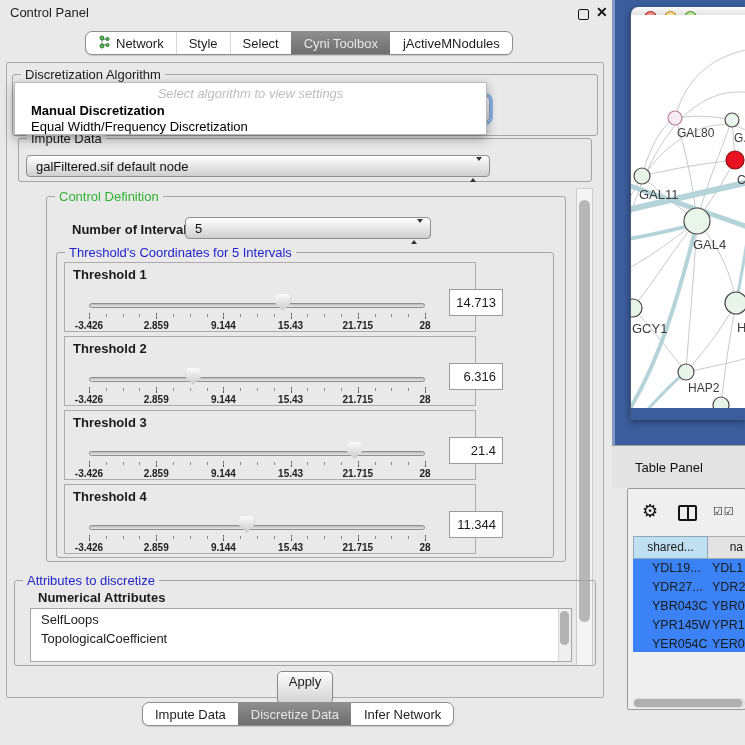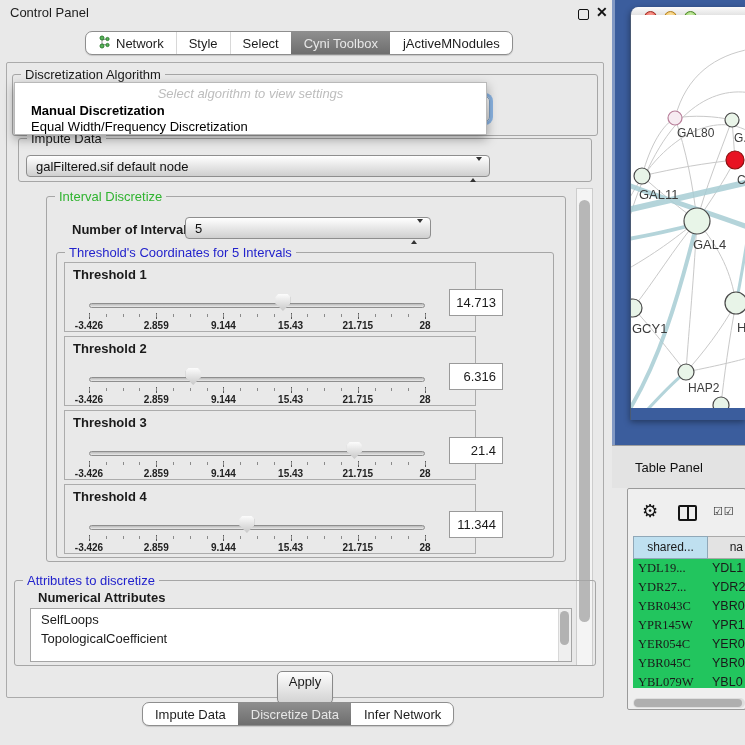--- a/index.html
+++ b/index.html
@@ -90,26 +90,26 @@
   #light-green { left:53px; background:radial-gradient(circle at 50% 30%,#C2E8A0 0 20%,#7CC04B 65%,#4C8527 100%); border:.5px solid #4C8527; }
   #net-canvas { position:absolute; left:0; top:8px; width:115px; height:393px; background:#FFF; }
 
   #tablepanel-strip { left:612px; top:445px; width:133px; height:43px; background:#E3E3E3; border-top:1px solid #9F9F9F; }
   #tablepanel-title { left:635px; top:460px; font-size:13px; color:#111; }
   #table-panel { left:627px; top:488px; width:119px; height:222px; background:#EFEFEF; border:1px solid #9A9A9A; border-radius:2px; }
   #gear-icon { position:absolute; left:14px; top:13px; font-size:18px; color:#141414; line-height:18px; }
   #split-icon { position:absolute; left:50px; top:16px; width:19px; height:16px; border:2px solid #141414; border-radius:2px; }
   #split-icon:after { content:""; position:absolute; left:6.5px; top:0; width:2px; height:12px; background:#141414; }
   #checks-icon { position:absolute; left:85px; top:16px; font-size:11px; letter-spacing:1px; color:#222; }
-  #mini-table { position:absolute; left:5px; top:47px; width:112px; height:152px; background:#22c55e; overflow:hidden; }
+  #mini-table { position:absolute; left:5px; top:47px; width:112px; height:116px; background:#3b82f6; overflow:hidden; }
   #mt-header { display:flex; height:23px; }
   #mt-header .hc1 { width:75px; background:#BFE0F0; border:1px solid #90A8B8; font-size:12px; text-align:center; line-height:21px; }
   #mt-header .hc2 { flex:1; background:#E3E3E3; border-top:1px solid #AAA; border-bottom:1px solid #AAA; font-size:12px; text-align:right; padding-right:2px; line-height:21px; }
   .trow { display:flex; height:19px; font-size:12.5px; }
-  .trow .c1 { width:75px; padding-left:5px; line-height:19px;font-family:Liberation Serif, serif; }
+  .trow .c1 { width:75px; padding-left:19px; line-height:19px; }
   .trow .c2 { flex:1; padding-left:4px; line-height:19px; overflow:hidden; }
   #mt-hscroll { position:absolute; left:5px; top:209px; width:112px; height:10px; background:#DEDEDE; border-radius:5px; }
   #mt-hscroll-thumb { position:absolute; left:1px; top:1px; width:108px; height:8px; background:#AFAFAF; border-radius:4px; }
 
   svg text { font-family:"Liberation Sans", sans-serif; fill:#3C3C3C; }
 </style>
 </head>
 <body>
 
 <div class="abs" id="control-panel">
@@ -165,21 +165,21 @@
   <div class="abs combo" id="tabledata-combo">
     <span class="val">galFiltered.sif default node</span>
     <span class="arrows"><span class="arr-up"></span><span class="arr-dn"></span></span>
   </div>
 
   <div class="abs" id="cp-scrollbar-track">
     <div class="abs" id="cp-scrollbar-thumb" style="position:absolute;left:2px;top:11px;"></div>
   </div>
 
   <div class="abs group" id="interval-group">
-    <span class="legend green">Interval Discretize</span>
+    <span class="legend green">Control Definition</span>
   </div>
   <span class="abs" id="noi-label">Number of Intervals</span>
   <div class="abs combo" id="noi-spinner">
     <span class="val">5</span>
     <span class="arrows"><span class="arr-up"></span><span class="arr-dn"></span></span>
   </div>
   <div class="abs group" id="thr-group">
     <span class="legend blue">Threshold's Coordinates for 5 Intervals</span>
   </div>
 

